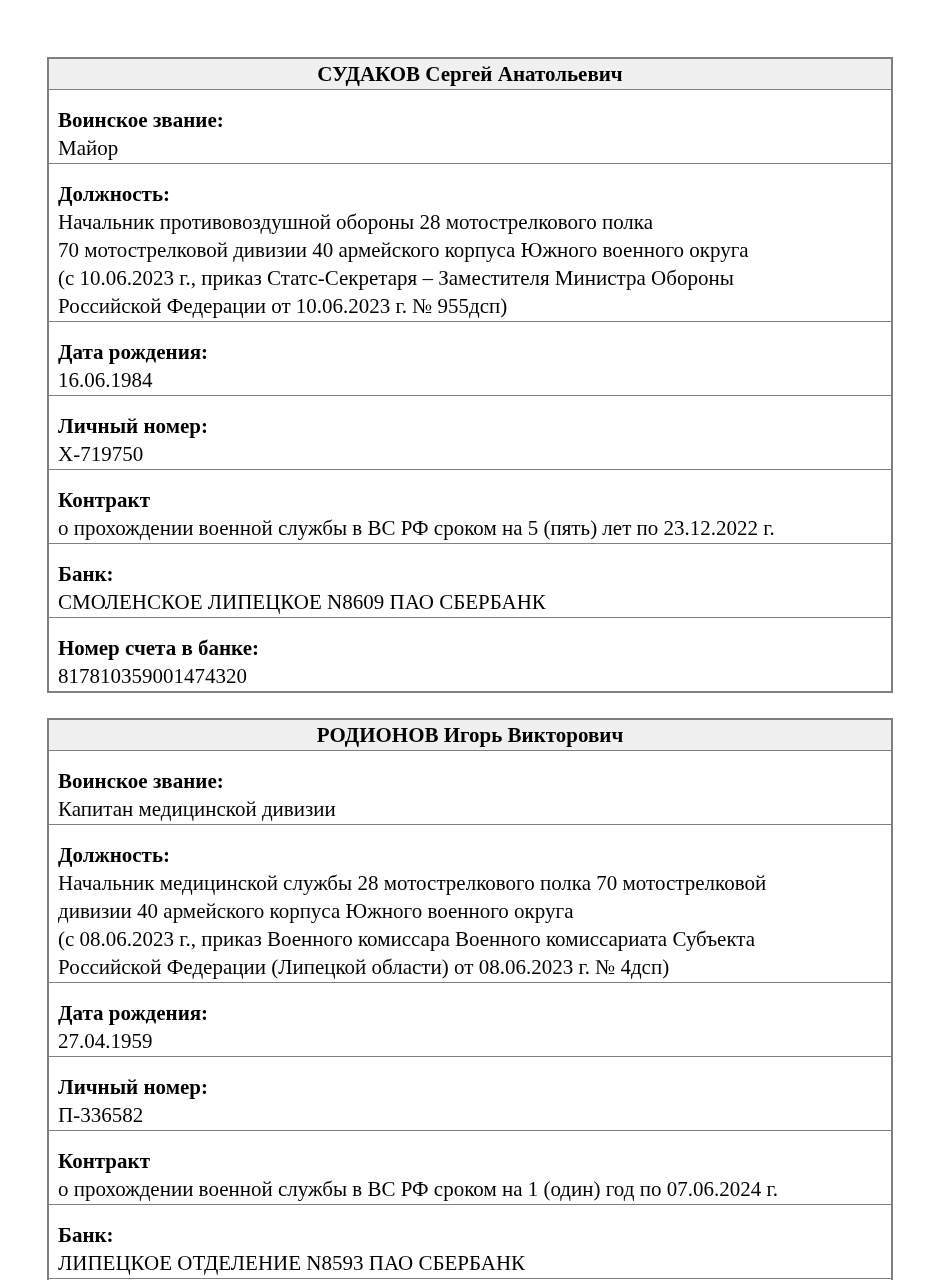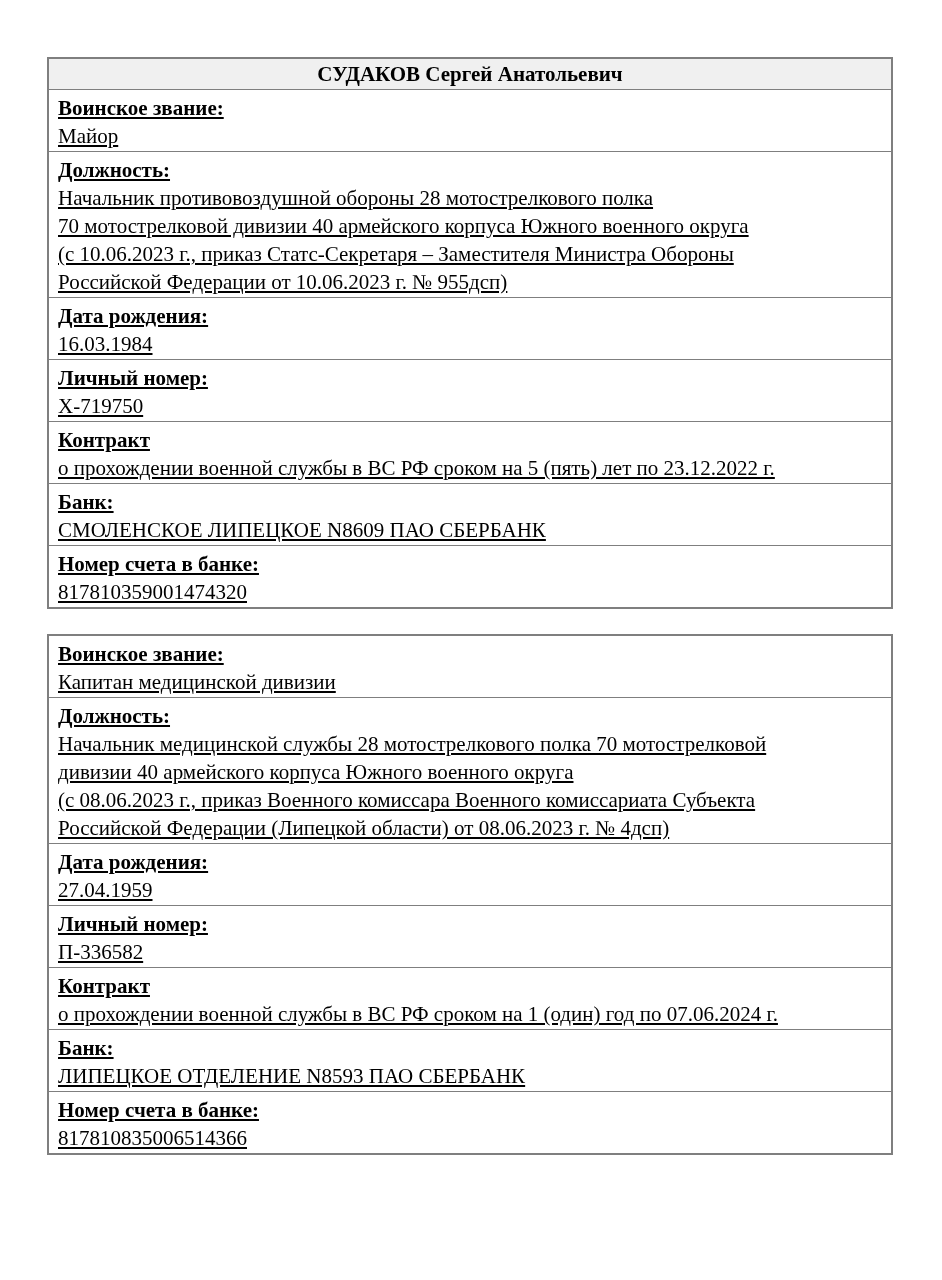--- a/index.html
+++ b/index.html
@@ -34,21 +34,21 @@
     vertical-align: top;
   }
   table.card { border: 2px solid #7f7f7f; }
   td.hdr {
     background: #f0f0f0;
     text-align: center;
     font-weight: bold;
     padding: 1px 0;
     height: 31px;
   }
-  td.fieldcell { padding: 4px 10px 1px 9px; text-decoration: underline; }
+  td.fieldcell { padding: 16px 10px 1px 9px; }
   .lbl { font-weight: bold; }
   .val { white-space: pre-line; }
 </style>
 </head>
 <body>
 
 <div class="page">
   <div class="doc-area">
 
     <table class="card">
@@ -67,21 +67,21 @@
           <div class="lbl">Должность:</div>
           <div class="val">Начальник противовоздушной обороны 28 мотострелкового полка
 70 мотострелковой дивизии 40 армейского корпуса Южного военного округа
 (с 10.06.2023 г., приказ Статс-Секретаря – Заместителя Министра Обороны
 Российской Федерации от 10.06.2023 г. № 955дсп)</div>
         </td>
           </tr>
         <tr>
             <td class="fieldcell">
           <div class="lbl">Дата рождения:</div>
-          <div class="val">16.03.1984</div>
+          <div class="val">16.06.1984</div>
         </td>
           </tr>
         <tr>
             <td class="fieldcell">
           <div class="lbl">Личный номер:</div>
           <div class="val">Х-719750</div>
         </td>
           </tr>
         <tr>
             <td class="fieldcell">
@@ -99,20 +99,23 @@
             <td class="fieldcell">
           <div class="lbl">Номер счета в банке:</div>
           <div class="val">817810359001474320</div>
         </td>
           </tr>
       </tbody>
     </table>
 
     <table class="card">
       <tbody>
+        <tr>
+            <td class="hdr">РОДИОНОВ Игорь Викторович</td>
+          </tr>
         <tr>
             <td class="fieldcell">
           <div class="lbl">Воинское звание:</div>
           <div class="val">Капитан медицинской дивизии</div>
         </td>
           </tr>
         <tr>
             <td class="fieldcell">
           <div class="lbl">Должность:</div>
           <div class="val">Начальник медицинской службы 28 мотострелкового полка 70 мотострелковой

